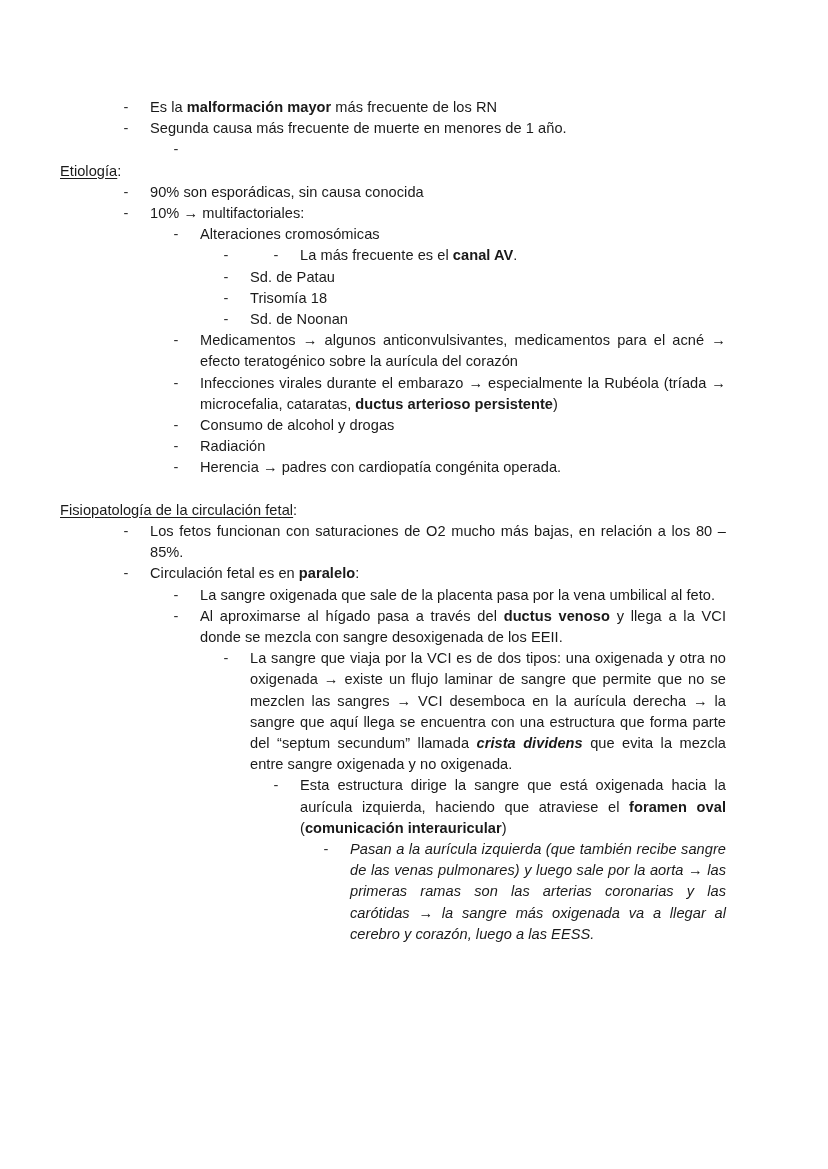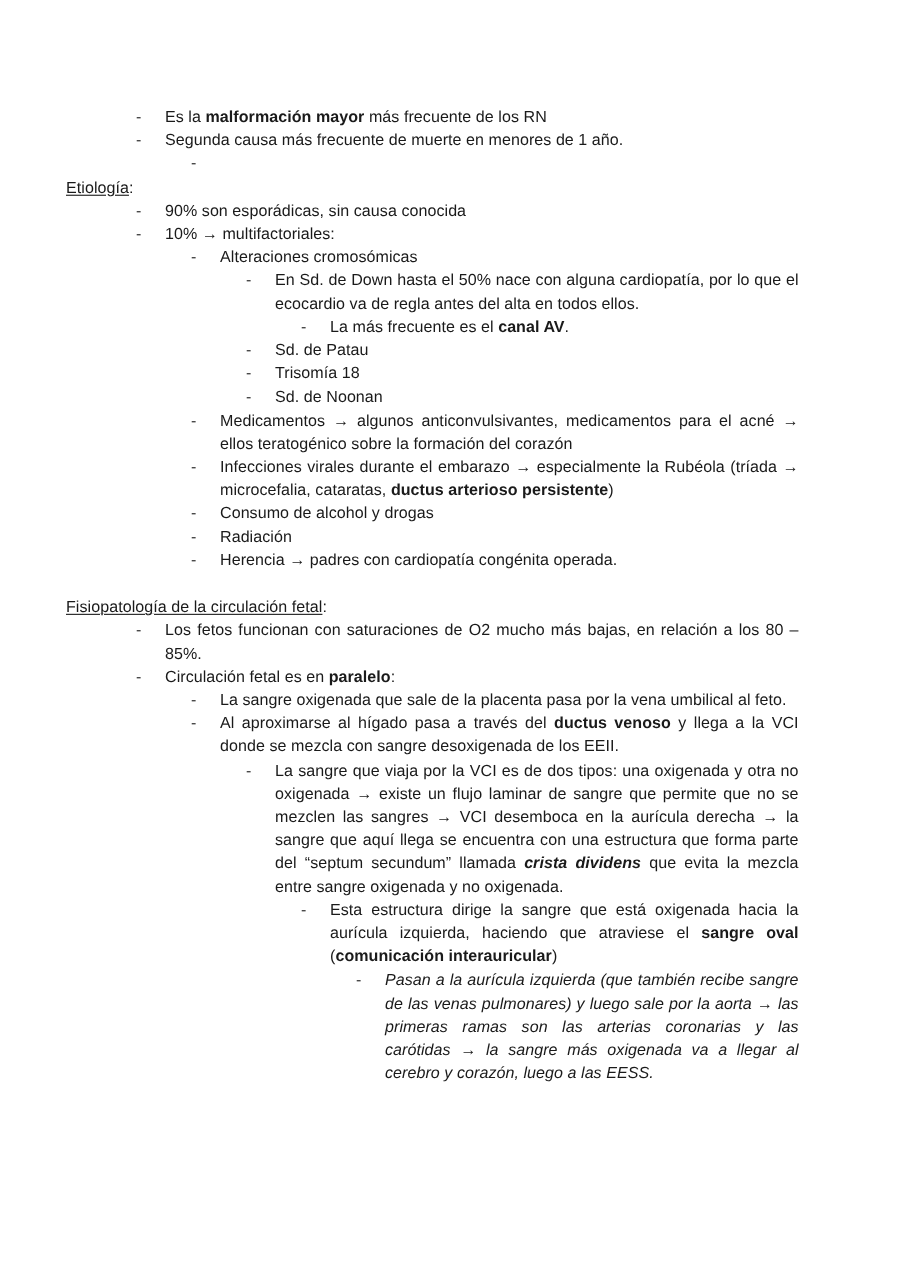--- a/index.html
+++ b/index.html
@@ -48,41 +48,40 @@
       <div class="line item l1">
         <span class="dash">-</span>
         <span class="txt">10% → multifactoriales:</span>
       </div>
       <div class="line item l2">
         <span class="dash">-</span>
         <span class="txt">Alteraciones cromosómicas</span>
       </div>
       <div class="line item l3">
         <span class="dash">-</span>
-        <span class="txt">En Sd. de Down hasta el 50% nace con alguna cardiopatía, por lo que el ecocardio va de regla antes del alta en todos ellos.</span>
       </div>
       <div class="line item l4">
         <span class="dash">-</span>
         <span class="txt">La más frecuente es el <b>canal AV</b>.</span>
       </div>
       <div class="line item l3">
         <span class="dash">-</span>
         <span class="txt">Sd. de Patau</span>
       </div>
       <div class="line item l3">
         <span class="dash">-</span>
         <span class="txt">Trisomía 18</span>
       </div>
       <div class="line item l3">
         <span class="dash">-</span>
         <span class="txt">Sd. de Noonan</span>
       </div>
       <div class="line item l2">
         <span class="dash">-</span>
-        <span class="txt">Medicamentos → algunos anticonvulsivantes, medicamentos para el acné → ellos teratogénico sobre la formación del corazón</span>
+        <span class="txt">Medicamentos → algunos anticonvulsivantes, medicamentos para el acné → efecto teratogénico sobre la aurícula del corazón</span>
       </div>
       <div class="line item l2">
         <span class="dash">-</span>
         <span class="txt">Infecciones virales durante el embarazo → especialmente la Rubéola (tríada → microcefalia, cataratas, <b>ductus arterioso persistente</b>)</span>
       </div>
       <div class="line item l2">
         <span class="dash">-</span>
         <span class="txt">Consumo de alcohol y drogas</span>
       </div>
       <div class="line item l2">
@@ -112,20 +111,20 @@
       <div class="line item l2">
         <span class="dash">-</span>
         <span class="txt">Al aproximarse al hígado pasa a través del <b>ductus venoso</b> y llega a la VCI donde se mezcla con sangre desoxigenada de los EEII.</span>
       </div>
       <div class="line item l3">
         <span class="dash">-</span>
         <span class="txt">La sangre que viaja por la VCI es de dos tipos: una oxigenada y otra no oxigenada → existe un flujo laminar de sangre que permite que no se mezclen las sangres → VCI desemboca en la aurícula derecha → la sangre que aquí llega se encuentra con una estructura que forma parte del “septum secundum” llamada <b><i>crista dividens</i></b> que evita la mezcla entre sangre oxigenada y no oxigenada.</span>
       </div>
       <div class="line item l4">
         <span class="dash">-</span>
-        <span class="txt">Esta estructura dirige la sangre que está oxigenada hacia la aurícula izquierda, haciendo que atraviese el <b>sangre oval</b> (<b>comunicación interauricular</b>)</span>
+        <span class="txt">Esta estructura dirige la sangre que está oxigenada hacia la aurícula izquierda, haciendo que atraviese el <b>foramen oval</b> (<b>comunicación interauricular</b>)</span>
       </div>
       <div class="line item l5">
         <span class="dash">-</span>
         <span class="txt">Pasan a la aurícula izquierda (que también recibe sangre de las venas pulmonares) y luego sale por la aorta → las primeras ramas son las arterias coronarias y las carótidas → la sangre más oxigenada va a llegar al cerebro y corazón, luego a las EESS.</span>
       </div>
     </div>
 </div>
 
 </body></html>

